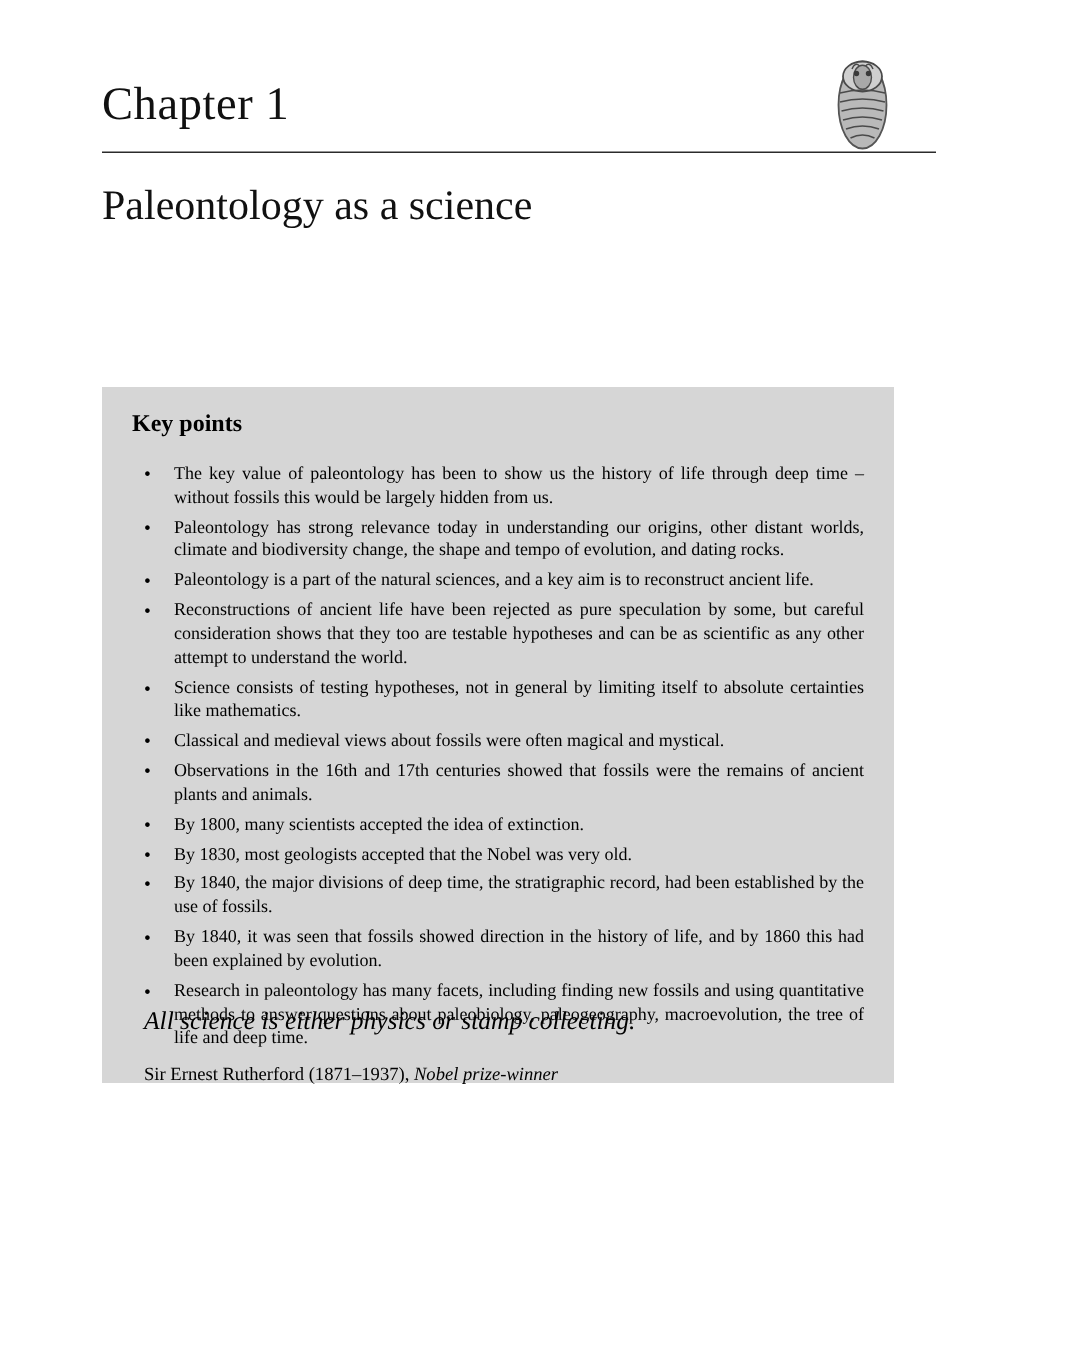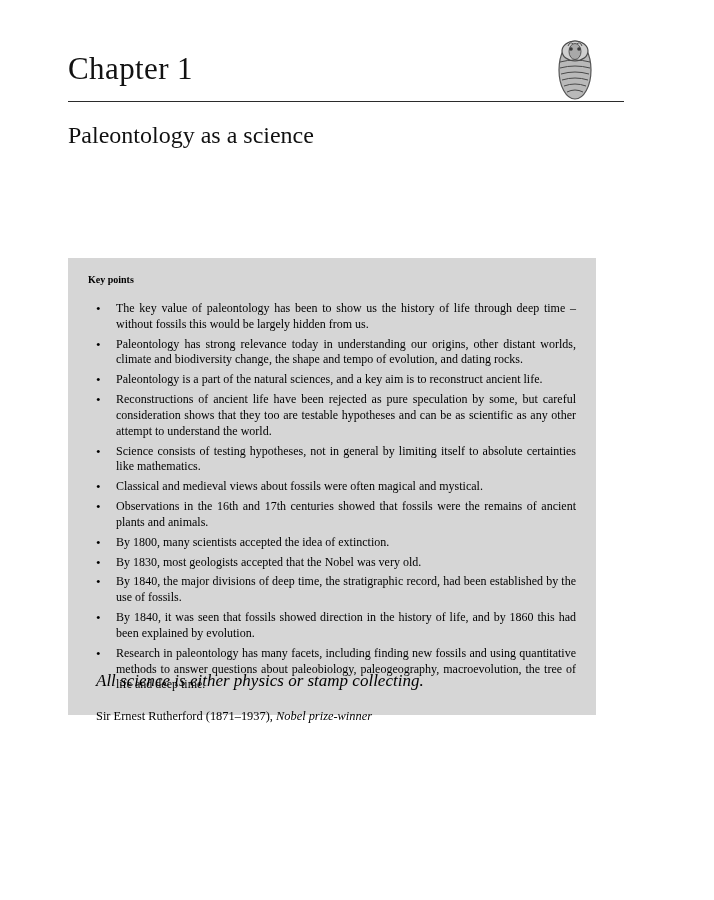--- a/index.html
+++ b/index.html
@@ -39,21 +39,21 @@
     line-height: 1.12;
   }
   .rule {
     border: 0;
     border-top: 1px solid #2b2b2b;
     margin: 0;
     width: 556px;
   }
   .chapter-title {
     font-family: "Liberation Serif", serif;
-    font-size: 24px;
+    font-size: 28px;
     font-weight: normal;
     color: #111111;
     margin: 0;
     padding: 20px 0 0 0;
     line-height: 1.15;
   }
 
   
   .emblem {
     position: absolute;
@@ -68,21 +68,21 @@
     position: absolute;
     left: 68px;
     top: 258px;
     width: 528px;
     background: #d6d6d6;
     padding: 16px 20px 18px 20px;
     box-sizing: border-box;
   }
   .keypoints-title {
     font-family: "Liberation Serif", serif;
-    font-size: 10px;
+    font-size: 16px;
     font-weight: bold;
     margin: 0 0 16px 0;
     color: #000000;
   }
   ul.kp-list {
     list-style: none;
     margin: 0;
     padding: 0;
   }
   ul.kp-list li {

